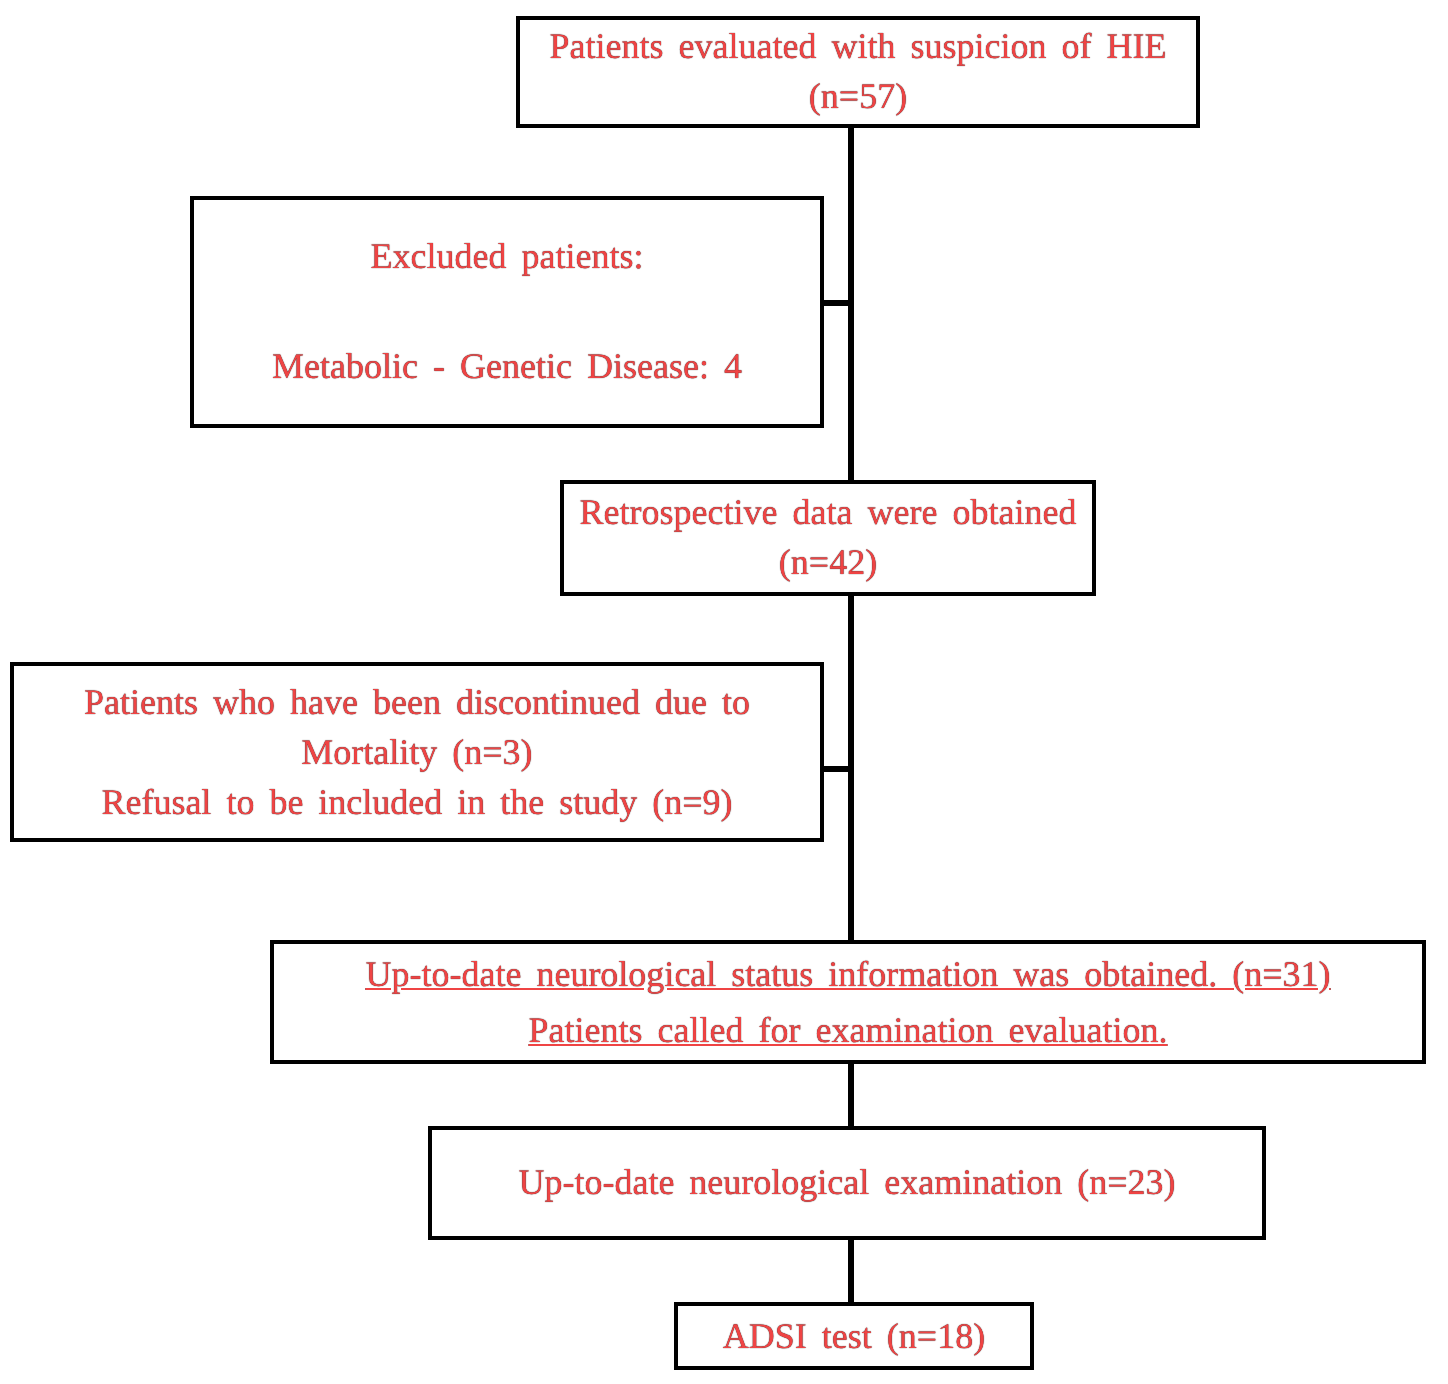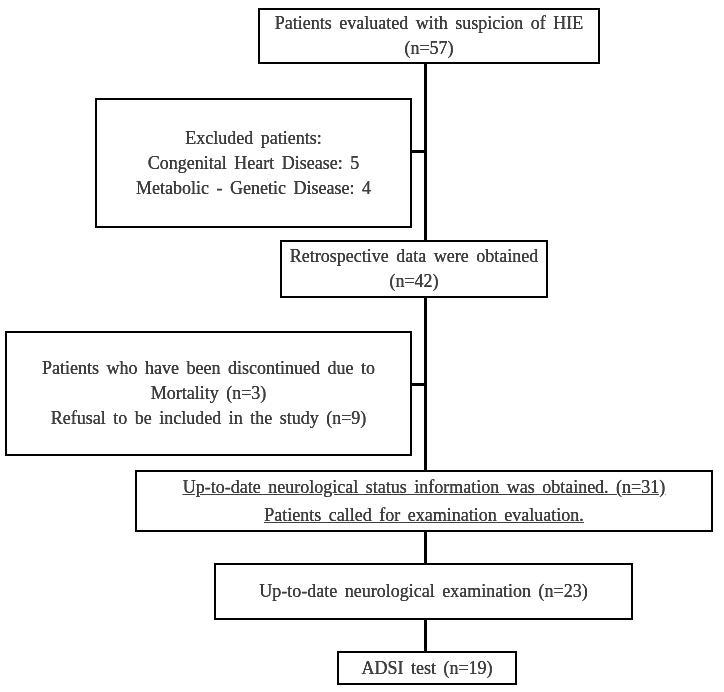--- a/index.html
+++ b/index.html
@@ -6,21 +6,21 @@
     margin: 0;
     padding: 0;
     background: #ffffff;
   }
   #canvas {
     position: relative;
     width: 724px;
     height: 692px;
     background: #ffffff;
     font-family: "Liberation Serif", "DejaVu Serif", serif;
-    color: #404040;
+    color: #ef4444;
     overflow: hidden;
   }
   .node {
     position: absolute;
     box-sizing: border-box;
     border: 2px solid #000000;
     background: #ffffff;
     display: flex;
     flex-direction: column;
     justify-content: center;
@@ -62,43 +62,42 @@
   <div class="vline" style="left:424px; top:618px; height:35px;"></div>
 
   <div class="hline" style="left:410px; top:150px; width:16px;"></div>
   <div class="hline" style="left:410px; top:383px; width:16px;"></div>
 
   <div class="node" style="left:258px; top:8px; width:342px; height:56px;">
     <div class="line">Patients evaluated with suspicion of HIE</div>
     <div class="line">(n=57)</div>
   </div>
 
-  <div class="node" style="left:95px; top:98px; width:317px; height:130px;">
+  <div class="node" style="left:95px; top:98px; width:317px; height:116px;gap:30px;">
     <div class="line">Excluded patients:</div>
-    <div class="line">Congenital Heart Disease: 5</div>
     <div class="line">Metabolic - Genetic Disease: 4</div>
   </div>
 
   <div class="node" style="left:280px; top:240px; width:268px; height:58px;">
     <div class="line">Retrospective data were obtained</div>
     <div class="line">(n=42)</div>
   </div>
 
-  <div class="node" style="left:5px; top:331px; width:407px; height:125px;">
+  <div class="node" style="left:5px; top:331px; width:407px; height:90px;">
     <div class="line">Patients who have been discontinued due to</div>
     <div class="line">Mortality (n=3)</div>
     <div class="line">Refusal to be included in the study (n=9)</div>
   </div>
 
   <div class="node wide" style="left:135px; top:470px; width:578px; height:62px;text-decoration:underline;">
     <div class="line">Up-to-date neurological status information was obtained. (n=31)</div>
     <div class="line">Patients called for examination evaluation.</div>
   </div>
 
   <div class="node" style="left:214px; top:563px; width:419px; height:57px;align-items:center;">
     <div class="line">Up-to-date neurological examination (n=23)</div>
   </div>
 
   <div class="node" style="left:337px; top:651px; width:180px; height:34px;">
-    <div class="line">ADSI test (n=19)</div>
+    <div class="line">ADSI test (n=18)</div>
   </div>
 
 </div>
 
 </body></html>

